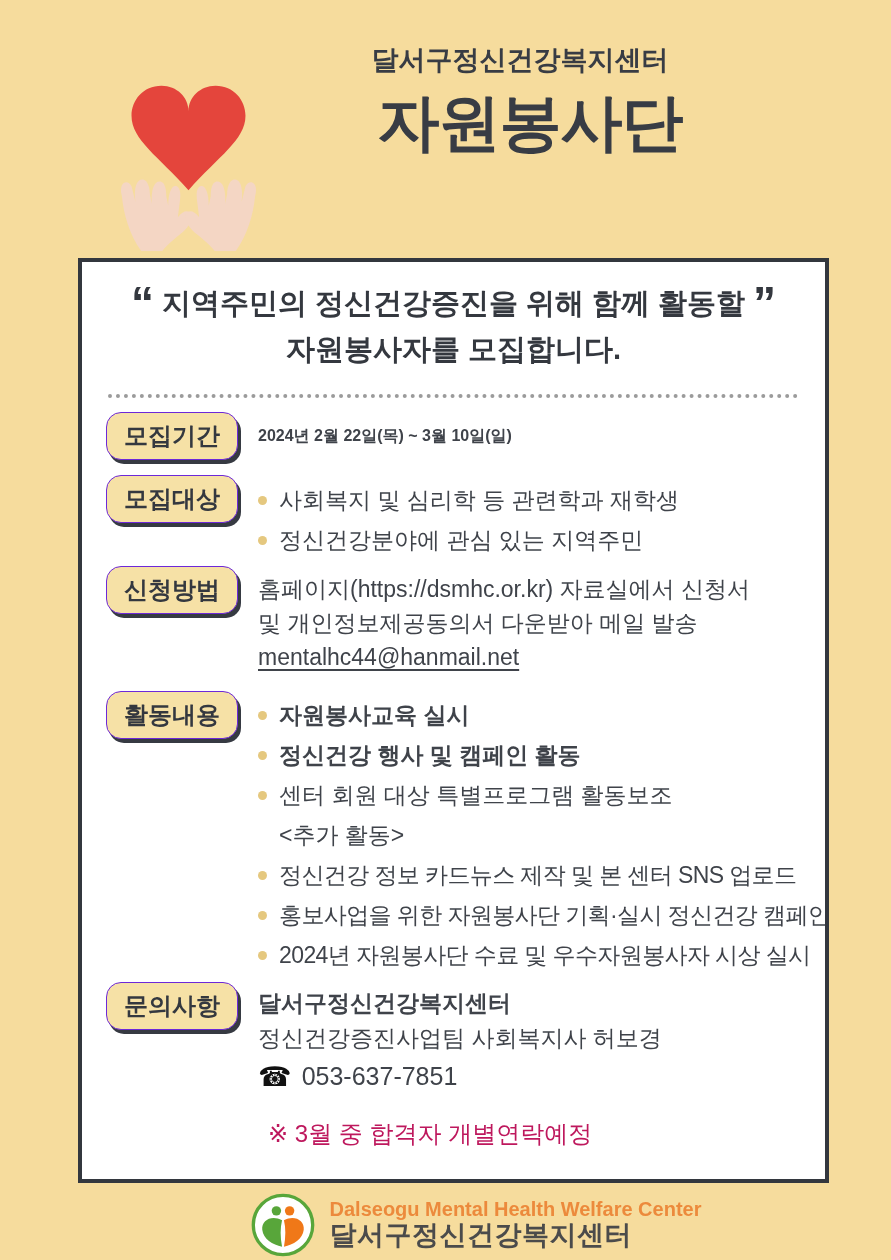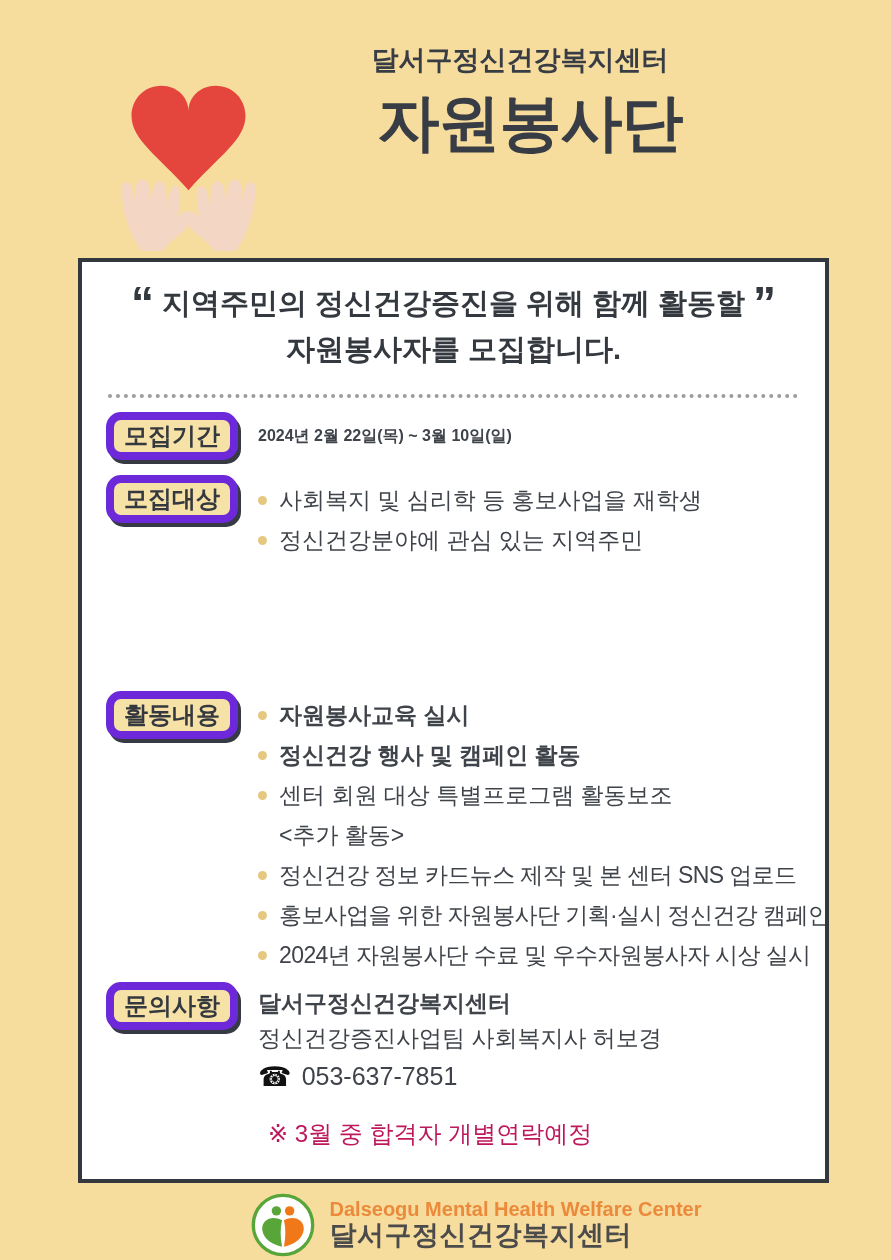--- a/index.html
+++ b/index.html
@@ -33,21 +33,21 @@
   .qmark{font-size:46px;font-weight:800;position:relative;top:6px;line-height:0;}
   .qmark.open{margin-right:8px;}
   .qmark.close{margin-left:8px;}
   .dotted-divider{
     position:absolute;top:132px;left:26px;width:690px;height:0;
     border-top:4px dotted #9B9B9B;
   }
   .row{position:absolute;left:24px;display:flex;}
   .pill{
     box-sizing:border-box;flex:0 0 132px;width:132px;height:48px;
-    background:#F6E1A6;border:8px solid #6d28d9;border-radius:15px;
+    background:#F6E1A6;border:1px solid #6d28d9;border-radius:15px;
     box-shadow:3px 4px 0 #363A42;
     display:flex;align-items:center;justify-content:center;
     font-size:24px;font-weight:700;color:#34383F;white-space:nowrap;
   }
   .row-content{margin-left:20px;font-size:23px;color:#3F434A;}
   .row-period{top:150px;align-items:center;}
   .row-period .row-content{font-weight:700;font-size:16px;white-space:nowrap;}
   .row-target{top:213px;}
   .row-target .row-content{padding-top:5px;}
   .bullet-item{display:flex;align-items:center;line-height:40px;white-space:nowrap;}
@@ -113,29 +113,37 @@
   <div class="row row-period">
     <div class="pill">모집기간</div>
     <div class="row-content">2024년 2월 22일(목) ~ 3월 10일(일)</div>
   </div>
 
   <div class="row row-target">
     <div class="pill">모집대상</div>
     <div class="row-content">
       <div class="bullet-item">
         <span class="dot"></span>
-        <span>사회복지 및 심리학 등 홍보사업을 재학생</span>
+        <span>사회복지 및 심리학 등 관련학과 재학생</span>
       </div>
       <div class="bullet-item">
         <span class="dot"></span>
         <span>정신건강분야에 관심 있는 지역주민</span>
       </div>
     </div>
   </div>
 
+  <div class="row row-apply">
+    <div class="pill">신청방법</div>
+    <div class="row-content">
+      <div>홈페이지(https://dsmhc.or.kr) 자료실에서 신청서</div>
+      <div>및 개인정보제공동의서 다운받아 메일 발송</div>
+      <div class="email">mentalhc44@hanmail.net</div>
+    </div>
+  </div>
 
   <div class="row row-activity">
     <div class="pill">활동내용</div>
     <div class="row-content">
       <div class="bullet-item bold-item">
         <span class="dot"></span>
         <span>자원봉사교육 실시</span>
       </div>
       <div class="bullet-item bold-item">
         <span class="dot"></span>

